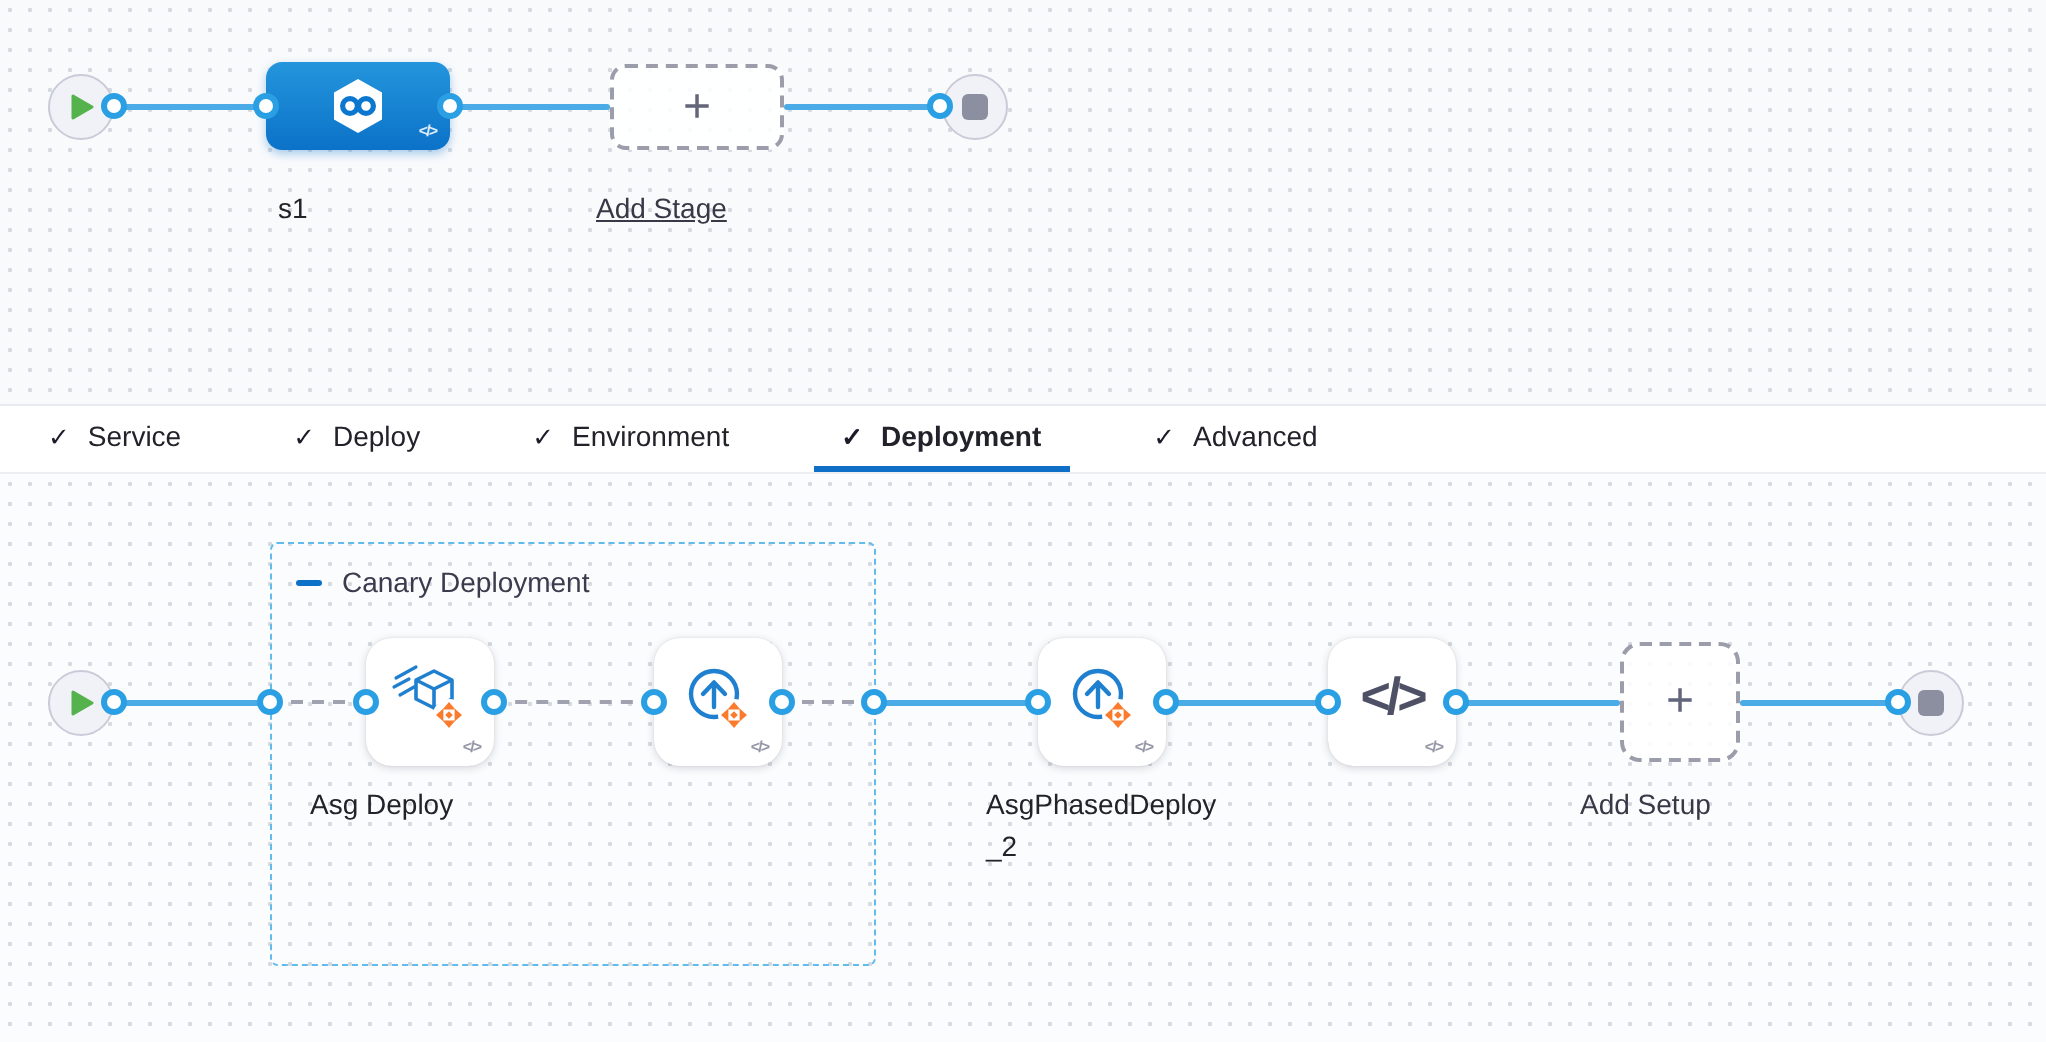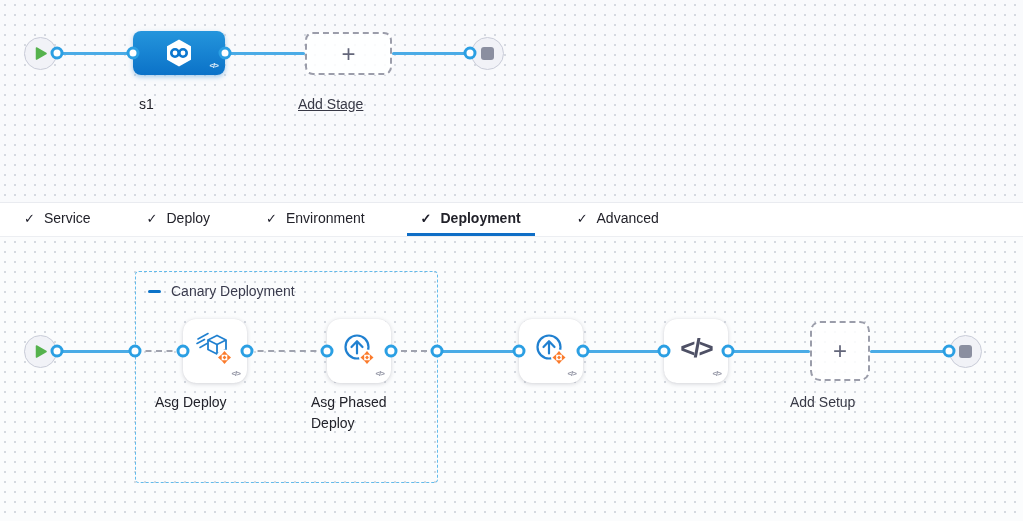--- a/index.html
+++ b/index.html
@@ -259,15 +259,15 @@
   <div class="port" style="left:327px; top:114px;"></div>
   <div class="port" style="left:391px; top:114px;"></div>
   <div class="port" style="left:437px; top:114px;"></div>
   <div class="port" style="left:519px; top:114px;"></div>
   <div class="port" style="left:583px; top:114px;"></div>
   <div class="port" style="left:664px; top:114px;"></div>
   <div class="port" style="left:728px; top:114px;"></div>
   <div class="port" style="left:949px; top:114px;"></div>
 
   <div class="node-label" style="left:155px; top:155px; width:120px;">Asg Deploy</div>
-  <div class="node-label" style="left:311px; top:155px; width:96px;">Asg Phased Deploy</div>
+  <div class="node-label" style="left:493px; top:155px; width:116px; word-break:break-all;">AsgPhasedDeploy_2</div>
   <div class="node-label dim-label" style="left:790px; top:155px; width:100px;">Add Setup</div>
 </div>
 
 </body></html>

